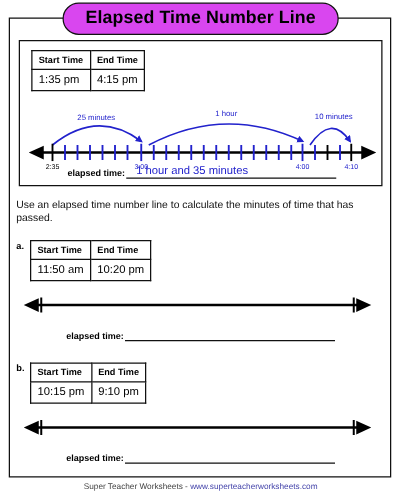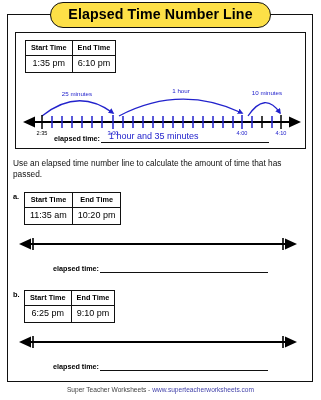--- a/index.html
+++ b/index.html
@@ -37,21 +37,21 @@
     position: absolute;
     left: 0; top: 0;
     width: 321px;
     height: 30px;
     display: flex;
     align-items: center;
     justify-content: center;
     z-index: 5;
   }
   .title-pill {
-    background: #fde047;
+    background: #d946ef;
     border: 1.6px solid #111;
     border-radius: 40px;
     padding: 3px 17px 4px 17px;
     font-size: 14.2px;
     font-weight: bold;
     letter-spacing: 0.1px;
     white-space: nowrap;
     line-height: 1.15;
   }
 
@@ -68,21 +68,21 @@
   }
 
   
   .time-table {
     border-collapse: collapse;
     font-size: 8.3px;
     background: #fff;
   }
   .time-table td {
     border: 1.1px solid #111;
-    text-align: center;
+    text-align: left;
     padding: 2px 5px;
     white-space: nowrap;
     line-height: 1.2;
     margin-left: 36px;
   }
   .time-table td.head {
     font-weight: bold;
     font-size: 7.3px;
     padding: 2.5px 5px;
   }
@@ -211,21 +211,21 @@
   <div class="example-box">
 
     <table class="time-table ex-table">
       <tbody>
           <tr>
         <td class="head">Start Time</td>
         <td class="head">End Time</td>
       </tr>
       <tr>
         <td class="val">1:35 pm</td>
-        <td class="val">6:10 pm</td>
+        <td class="val">4:15 pm</td>
       </tr>
     </tbody>
       </table>
 
     <div class="ex-numline">
       <svg class="nl-svg" width="284" height="58" viewBox="0 0 284 58">
         <defs>
           <marker id="arcArrow" markerWidth="5" markerHeight="5" refX="3.2" refY="2.2" orient="auto" markerUnits="strokeWidth">
             <path d="M0,0 L4.4,2.2 L0,4.4 z" fill="#2222cc"></path>
           </marker>
@@ -287,33 +287,33 @@
     </div>
 
     <div class="elapsed-row ex-elapsed">
       <span class="lbl">elapsed time:</span>
       <span class="rule">
         <span class="ans">1 hour and 35 minutes</span>
       </span>
     </div>
   </div>
 
-  <div class="instructions">Use an elapsed time number line to calculate the amount of time that has passed.</div>
+  <div class="instructions">Use an elapsed time number line to calculate the minutes of time that has passed.</div>
 
   <div class="problem" id="problem-a">
     <div class="plabel">a.</div>
 
     <table class="time-table ptable">
       <tbody>
           <tr>
         <td class="head">Start Time</td>
         <td class="head">End Time</td>
       </tr>
       <tr>
-        <td class="val">11:35 am</td>
+        <td class="val">11:50 am</td>
         <td class="val">10:20 pm</td>
       </tr>
     </tbody>
       </table>
 
     <div class="pnumline">
       <svg class="nl-svg" width="284" height="14" viewBox="0 0 284 14">
         <line x1="11" y1="7" x2="273" y2="7" stroke="#000" stroke-width="2.1"></line>
         <path d="M 3,7 L 15,1.5 L 15,12.5 z" fill="#000"></path>
         <path d="M 281,7 L 269,1.5 L 269,12.5 z" fill="#000"></path>
@@ -333,21 +333,21 @@
   <div class="problem" id="problem-b">
     <div class="plabel">b.</div>
 
     <table class="time-table ptable">
       <tbody>
           <tr>
         <td class="head">Start Time</td>
         <td class="head">End Time</td>
       </tr>
       <tr>
-        <td class="val">6:25 pm</td>
+        <td class="val">10:15 pm</td>
         <td class="val">9:10 pm</td>
       </tr>
     </tbody>
       </table>
 
     <div class="pnumline">
       <svg class="nl-svg" width="284" height="14" viewBox="0 0 284 14">
         <line x1="11" y1="7" x2="273" y2="7" stroke="#000" stroke-width="2.1"></line>
         <path d="M 3,7 L 15,1.5 L 15,12.5 z" fill="#000"></path>
         <path d="M 281,7 L 269,1.5 L 269,12.5 z" fill="#000"></path>

